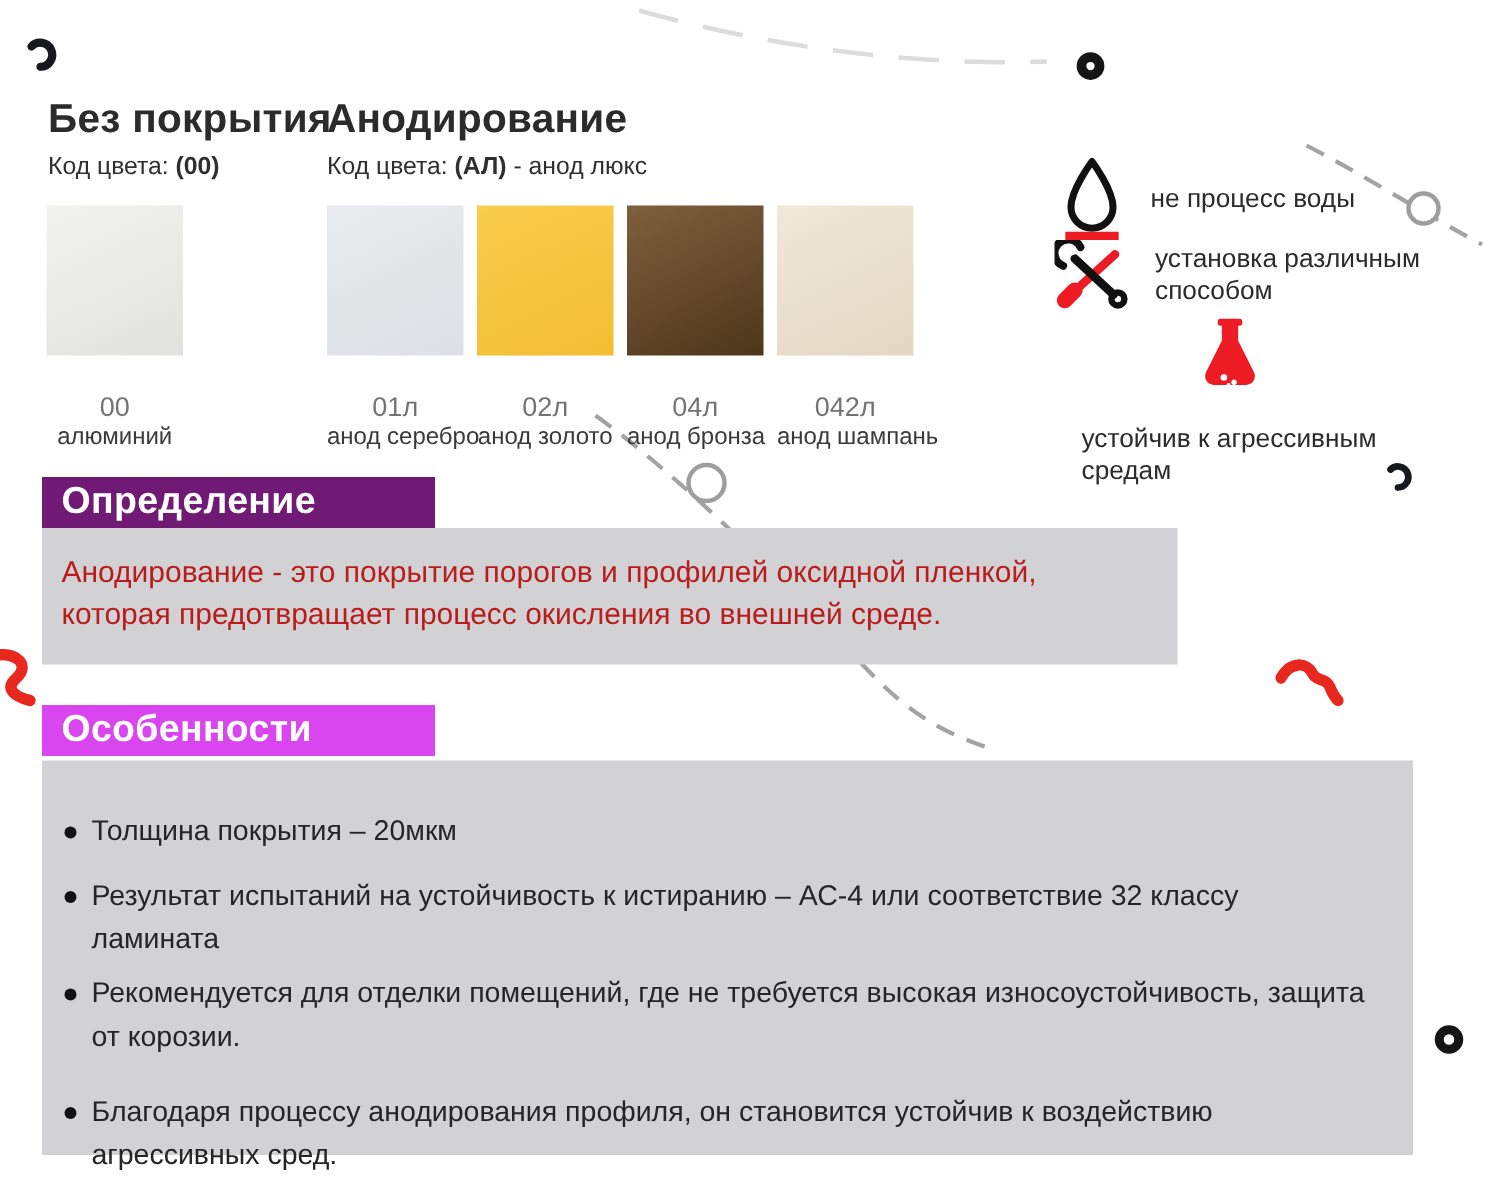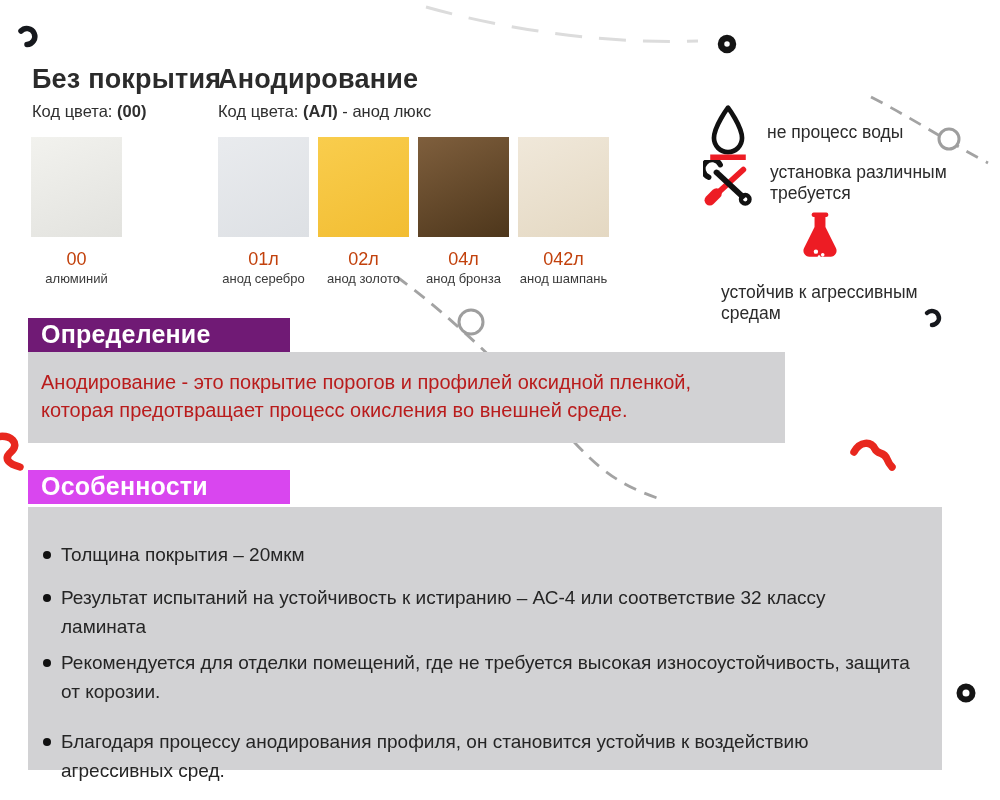--- a/index.html
+++ b/index.html
@@ -17,22 +17,22 @@
 
   
   .col-header { position:absolute; }
   .col-title { font-size:27px; font-weight:700; color:#2b2b2b; letter-spacing:.2px; }
   .col-code { font-size:16.5px; margin-top:7px; color:#2f2f2f; }
   .col-code b { font-weight:700; }
 
   
   .swatch { width:91px; height:100px; }
   .sw-wrap { position:absolute; width:91px; text-align:center; }
-  .sw-id { margin-top:12px; font-size:18px; font-weight:500; color:#c2410c; }
-  .sw-name { font-size:13px; color:#3a3a3a; margin-top:1px; white-space:nowrap; }
+  .sw-id { margin-top:24px; font-size:18px; font-weight:500; color:#737373; }
+  .sw-name { font-size:16px; color:#3a3a3a; margin-top:1px; white-space:nowrap; }
 
   
   .benefit { position:absolute; display:flex; align-items:center; gap:17px; }
   .benefit-text { font-size:17.5px; font-weight:500; line-height:1.18; color:#2b2b2b; width:197px; }
   .benefit-icon { flex:0 0 auto; display:block; }
 
   
   .banner {
     position:absolute; left:28px; width:262px; height:34px;
     color:#ffffff; font-size:25px; font-weight:700;
@@ -118,21 +118,21 @@
   </div>
 
   <div class="benefit" style="left:703px; top:160px;">
     <svg class="benefit-icon" width="50" height="46" viewBox="0 0 52 48">
       <line x1="8" y1="41" x2="42" y2="10" stroke="#ED1C24" stroke-width="6" stroke-linecap="round"></line>
       <line x1="7" y1="42" x2="14" y2="35" stroke="#ED1C24" stroke-width="11" stroke-linecap="round"></line>
       <line x1="14" y1="13" x2="41" y2="38" stroke="#111" stroke-width="6" stroke-linecap="round"></line>
       <path d="M18 5 A 9.5 9.5 0 1 0 6 18" fill="none" stroke="#111" stroke-width="5.5" stroke-linecap="round"></path>
       <circle cx="44" cy="41" r="4.5" fill="none" stroke="#111" stroke-width="4.5"></circle>
     </svg>
-    <div class="benefit-text">установка различным требуется</div>
+    <div class="benefit-text">установка различным способом</div>
   </div>
 
   <div class="benefit" style="left:721px; top:211px;flex-direction:column;">
     <svg class="benefit-icon" width="40" height="54" viewBox="0 0 44 56">
       <rect x="13" y="0" width="18" height="5" rx="2" fill="#ED1C24"></rect>
       <path d="M16 3 h12 v13 l11.5 23 a6.5 6.5 0 0 1 -5.8 9.5 H10.3 A6.5 6.5 0 0 1 4.5 39 L16 16 Z" fill="#ED1C24"></path>
       <circle cx="17.5" cy="43" r="2.4" fill="#fff"></circle>
       <circle cx="25" cy="46.5" r="2" fill="#fff"></circle>
       <circle cx="21" cy="48.5" r="1.5" fill="#fff"></circle>
     </svg>

